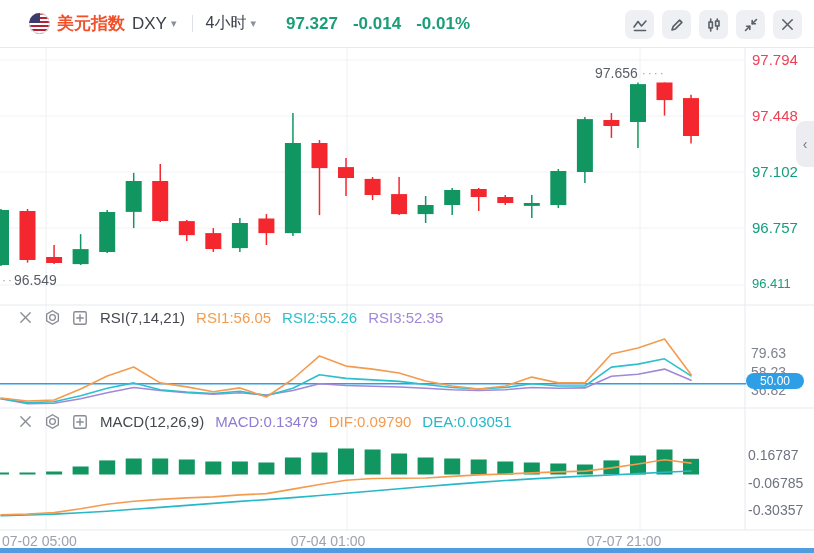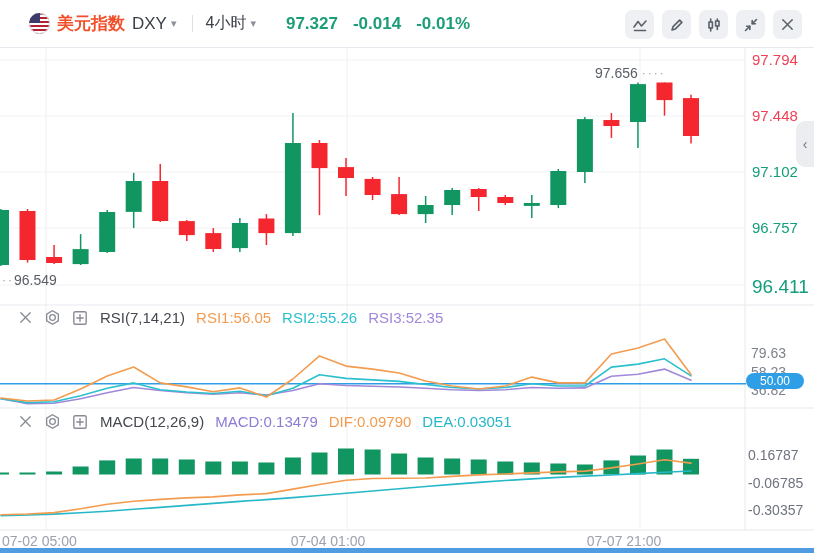--- a/index.html
+++ b/index.html
@@ -247,21 +247,21 @@
     <span class="ind-val" style="color:#8d7bd4">MACD:0.13479</span>
     <span class="ind-val" style="color:#f39c4f">DIF:0.09790</span>
     <span class="ind-val" style="color:#26b8c8">DEA:0.03051</span>
   </div>
 
   <div class="overlay" id="labels">
       <span style="left: 752px; top: 51px; color: rgb(239, 65, 86); font-size: 15px; position: absolute;">97.794</span>
       <span style="left: 752px; top: 107px; color: rgb(239, 65, 86); font-size: 15px; position: absolute;">97.448</span>
       <span style="left: 752px; top: 163px; color: rgb(20, 158, 124); font-size: 15px; position: absolute;">97.102</span>
       <span style="left: 752px; top: 219px; color: rgb(20, 158, 124); font-size: 15px; position: absolute;">96.757</span>
-      <span style="left: 752px; top: 276px; color: rgb(20, 158, 124); font-size: 19px; position: absolute;">96.411</span>
+      <span style="left: 752px; top: 276px; color: rgb(20, 158, 124); font-size: 13px; position: absolute;">96.411</span>
       <span class="rsi-axis-label" style="top: 345px; position: absolute;">79.63</span>
       <span class="rsi-axis-label" style="top: 364px; position: absolute;">58.23</span>
       <span class="rsi-axis-label" style="top: 382px; position: absolute;">36.82</span>
       <span class="macd-axis-label" style="top: 447px; position: absolute;">0.16787</span>
       <span class="macd-axis-label" style="top: 475px; position: absolute;">-0.06785</span>
       <span class="macd-axis-label" style="top: 502px; position: absolute;">-0.30357</span>
       <span class="time-label" style="left: 2px; position: absolute;">07-02 05:00</span>
       <span class="time-label" style="left: 328px; position: absolute; transform: translateX(-50%);">07-04 01:00</span>
       <span class="time-label" style="left: 624px; position: absolute; transform: translateX(-50%);">07-07 21:00</span>
       <span class="ann" style="left: 595px; top: 65px; position: absolute;"><span>97.656</span> <span class="dots">····</span></span>

